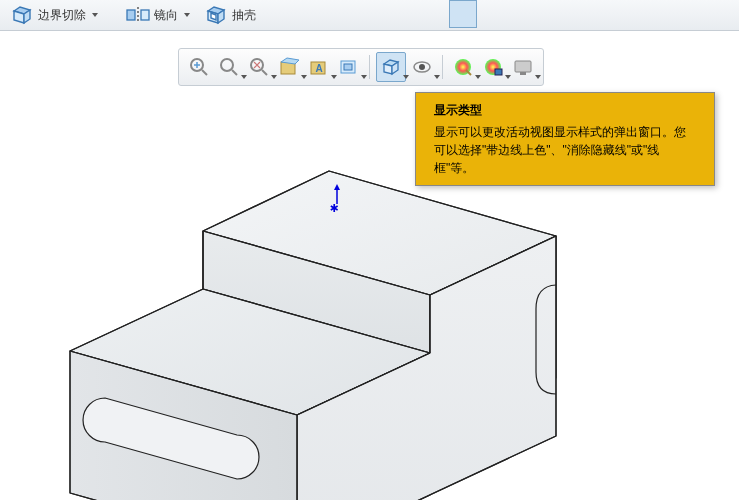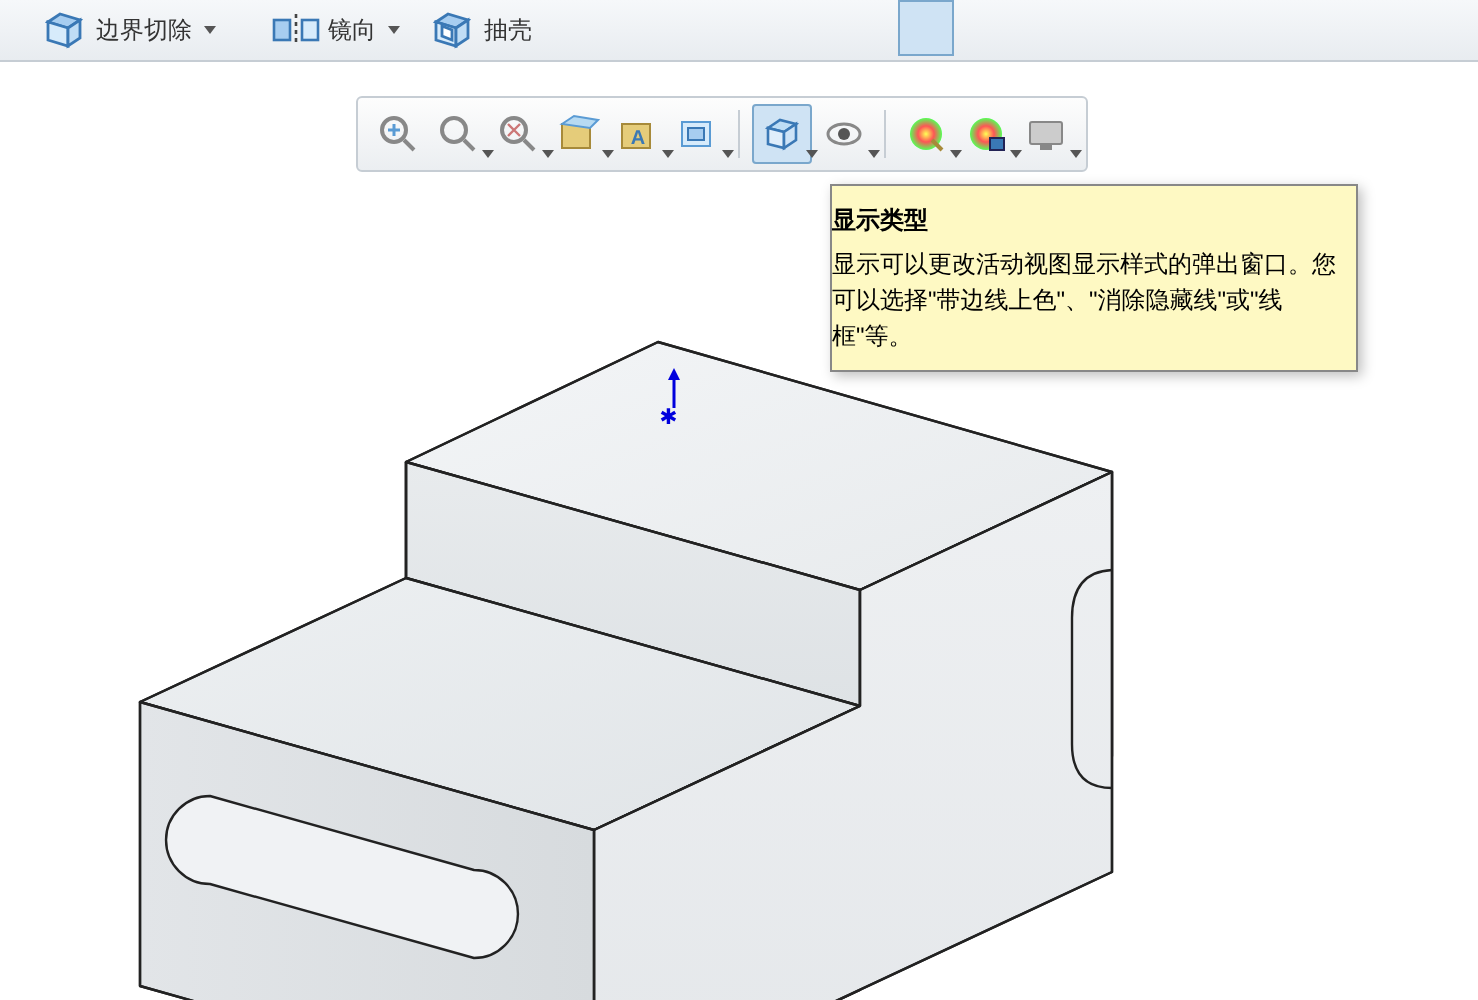--- a/index.html
+++ b/index.html
@@ -1,28 +1,28 @@
 <!DOCTYPE html>
 <html><head>
 <meta charset="utf-8">
 <style>
 html,body{margin:0;padding:0;width:739px;height:500px;font-family:"Microsoft YaHei","Segoe UI",sans-serif;font-size:12px;background:#fff;overflow:hidden}
-.ribbon{height:30px;background:linear-gradient(#f6f8fa,#e8ecf0);border-bottom:1px solid #c6cdd4;display:flex;align-items:center;padding:0 16px;gap:20px}
+.ribbon{height:30px;background:linear-gradient(#f6f8fa,#e8ecf0);border-bottom:1px solid #c6cdd4;display:flex;align-items:center;padding:0 6px;gap:20px}
 .rib-group{display:flex;align-items:center;gap:6px}
 .rib-btn{display:flex;align-items:center;gap:4px;padding:2px 4px;cursor:pointer;border-radius:2px}
 .rib-icon{width:24px;height:24px;display:flex;align-items:center;justify-content:center}
 .rib-label{color:#333;font-size:12px}
 .drop{width:0;height:0;border-left:3px solid transparent;border-right:3px solid transparent;border-top:4px solid #555;margin-left:2px}
 .active-sq{width:26px;height:26px;background:#cfe3f4;border:1px solid #7aa7cc;position:absolute;left:449px;top:0}
 .headsup{position:absolute;left:178px;top:48px;height:36px;display:flex;align-items:center;gap:2px;background:linear-gradient(#fdfdfd,#ebeef1);border:1px solid #c6cdd4;border-radius:3px;padding:0 6px}
 .hu-btn{width:28px;height:28px;display:flex;align-items:center;justify-content:center;border-radius:2px;cursor:pointer;position:relative}
 .hu-btn.sel{background:#cfe3f4;border:1px solid #7aa7cc}
 .hu-btn .drop{position:absolute;right:-4px;bottom:2px}
 .sep{width:1px;height:24px;background:#c6cdd4;margin:0 4px}
-.tooltip{position:absolute;left:415px;top:92px;width:262px;background:#fef9c3;border:1px solid #888;padding:8px 0;box-shadow:2px 2px 6px rgba(0,0,0,.25);line-height:1.5;z-index:10}
+.tooltip{position:absolute;left:415px;top:92px;width:262px;background:#eab308;border:1px solid #888;padding:8px 18px;box-shadow:2px 2px 6px rgba(0,0,0,.25);line-height:1.5;z-index:10}
 .tooltip .tt-title{font-weight:bold;margin-bottom:4px}
 .viewport{position:absolute;left:0;top:86px;right:0;bottom:0;background:#fff}
 svg{display:block}
 </style>
 </head>
 <body>
 
 <div class="ribbon">
   <div class="rib-group">
     <div class="rib-btn">

